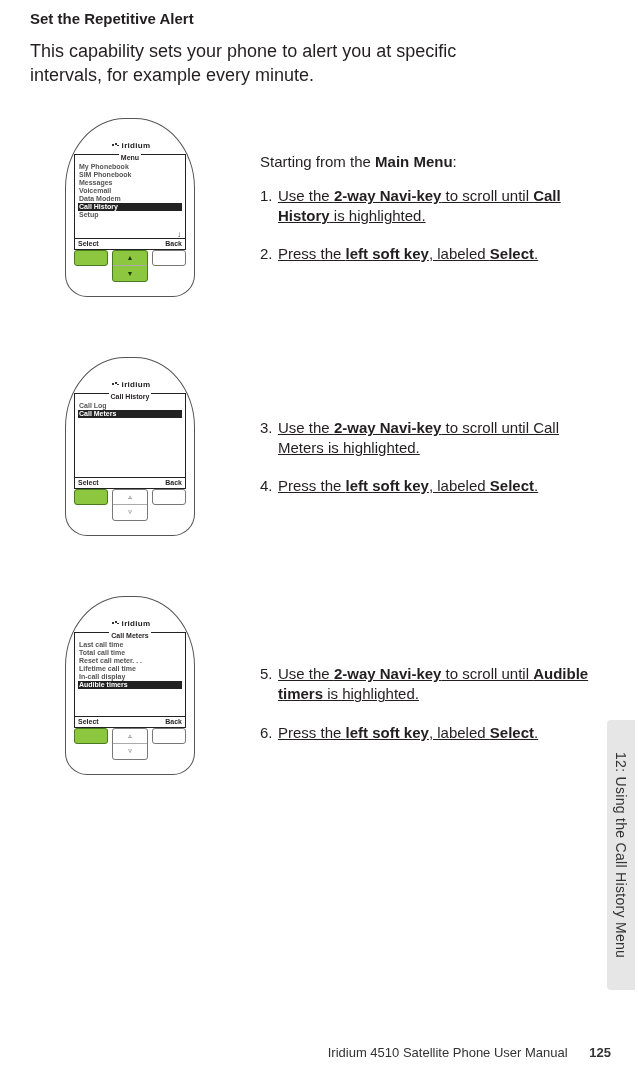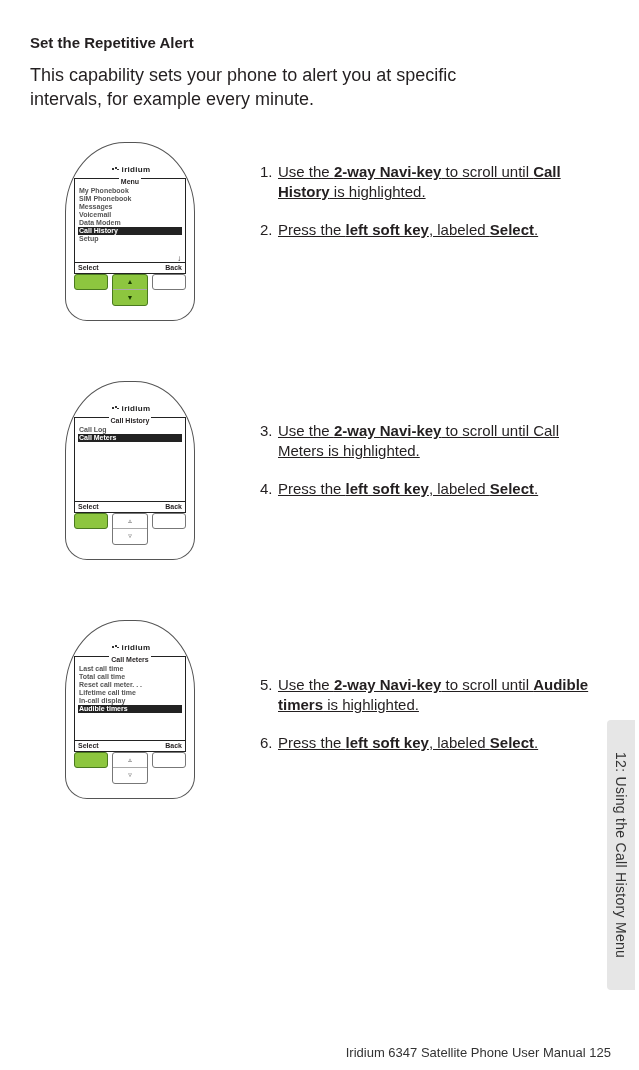--- a/index.html
+++ b/index.html
@@ -6,36 +6,35 @@
   body {
     width: 639px;
     height: 1070px;
     font-family: "Myriad Pro", "Segoe UI", Arial, sans-serif;
     color: #231f20;
     position: relative;
     background: #fff;
   }
   .page {
     padding: 10px 40px 0 30px;
-    margin-top: 24px;
   }
   h2.heading {
     font-size: 15px;
     font-weight: 700;
     margin-bottom: 12px;
   }
   p.intro {
     font-size: 18px;
     line-height: 1.35;
     margin-bottom: 30px;
     max-width: 480px;
   }
   .section {
     display: flex;
-    align-items: flex-start;
+    align-items: center;
     margin-bottom: 60px;
     position: relative;
   }
   .phone-col { width: 200px; flex: 0 0 200px; display:flex; justify-content:center; }
   .text-col { flex: 1; padding-left: 30px; padding-top: 20px; font-size: 15px; line-height: 1.35; }
   .text-col .lead { margin-bottom: 14px; }
   .text-col ol { list-style: none; }
   .text-col li { margin-bottom: 18px; display:flex; }
   .text-col li .num { width: 18px; flex: 0 0 18px; }
   .text-col li .txt { flex:1;text-decoration:underline; }
@@ -166,21 +165,21 @@
     color:#333;
     letter-spacing:0.3px;
   }
   .footer {
     position:absolute;
     bottom:10px;
     right:28px;
     font-size:13px;
     color:#333;
   }
-  .footer .pg { font-weight:400; }
+  .footer .pg { font-weight:700; margin-left:18px; }
 
   b { font-weight:700; }
 </style>
 </head>
 <body>
 
 <div class="page">
   <h2 class="heading">Set the Repetitive Alert</h2>
   <p class="intro">This capability sets your phone to alert you at specific intervals, for example every minute.</p>
 
@@ -211,20 +210,23 @@
             <div class="navi hl-navi">
               <div>▲</div>
               <div>▼</div>
             </div>
           </div>
           <div class="key-right"></div>
         </div>
       </div>
     </div>
     <div class="text-col">
+      <p class="lead">
+        <span>Starting from the </span><b>Main Menu</b><span>:</span>
+      </p>
       <ol>
         <li>
           <span class="num">1.</span>
           <span class="txt">
             <span>Use the </span><b>2-way Navi-key</b><span> to scroll until </span><b>Call History</b><span> is highlighted.</span>
           </span>
         </li>
         <li>
           <span class="num">2.</span>
           <span class="txt">
@@ -329,15 +331,15 @@
     </div>
   </div>
 
 </div>
 
 <div class="side-tab">
   <span>12: Using the Call History Menu</span>
 </div>
 
 <div class="footer">
-  <span>Iridium 6347 Satellite Phone User Manual</span>
+  <span>Iridium 4510 Satellite Phone User Manual</span>
   <span class="pg">125</span>
 </div>
 
 </body></html>

